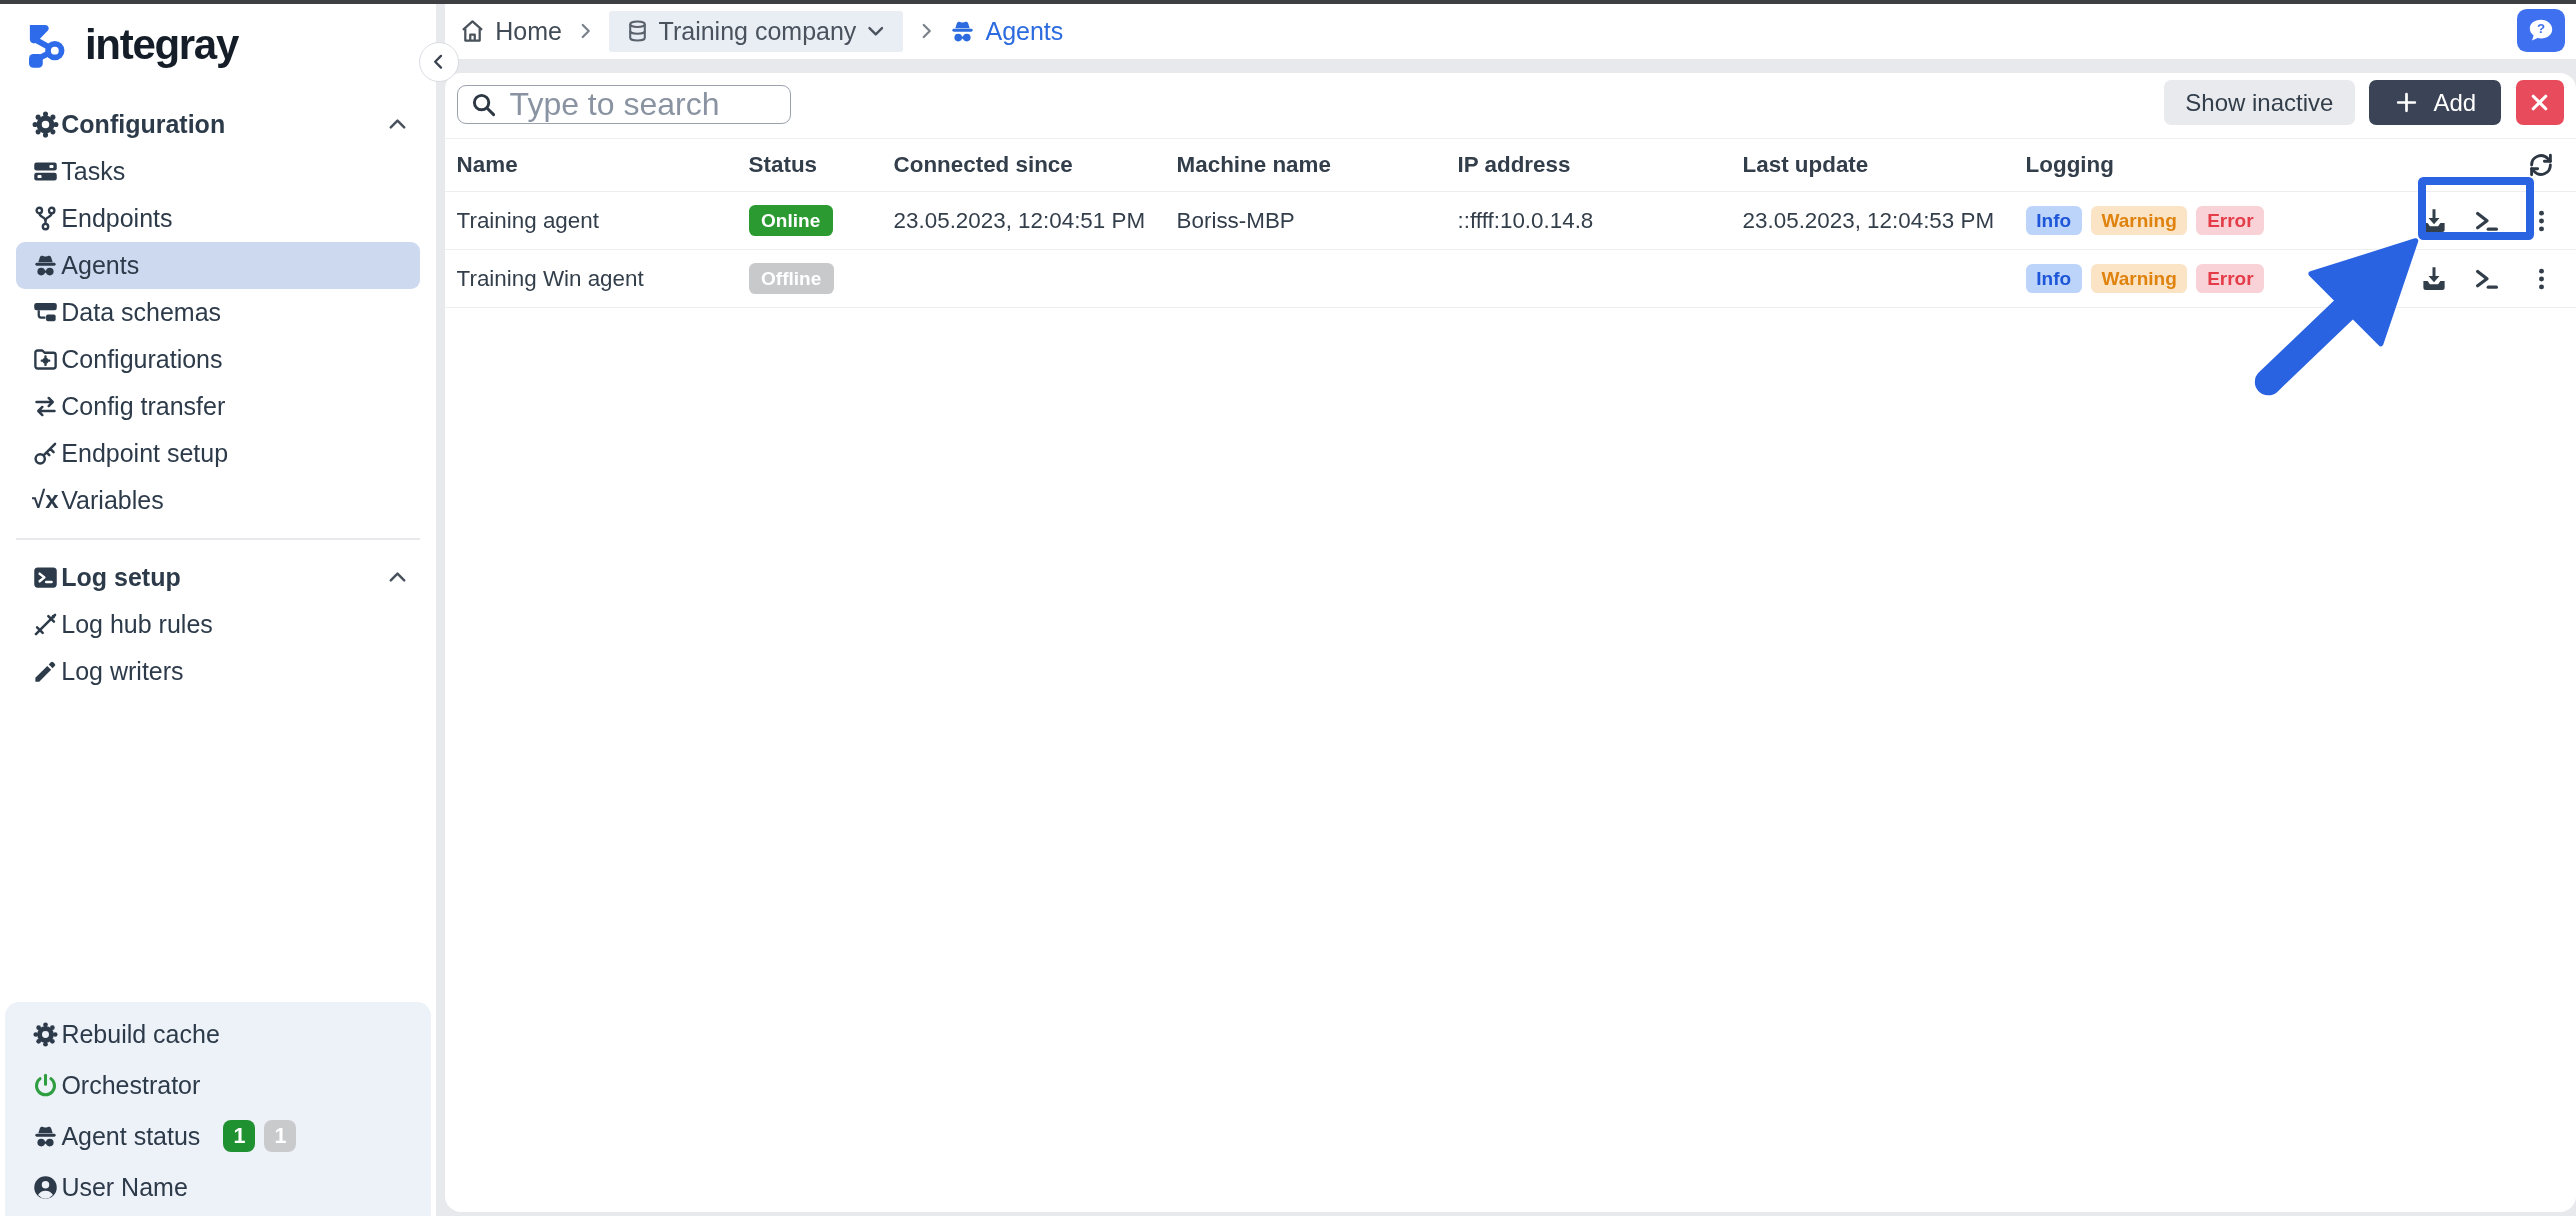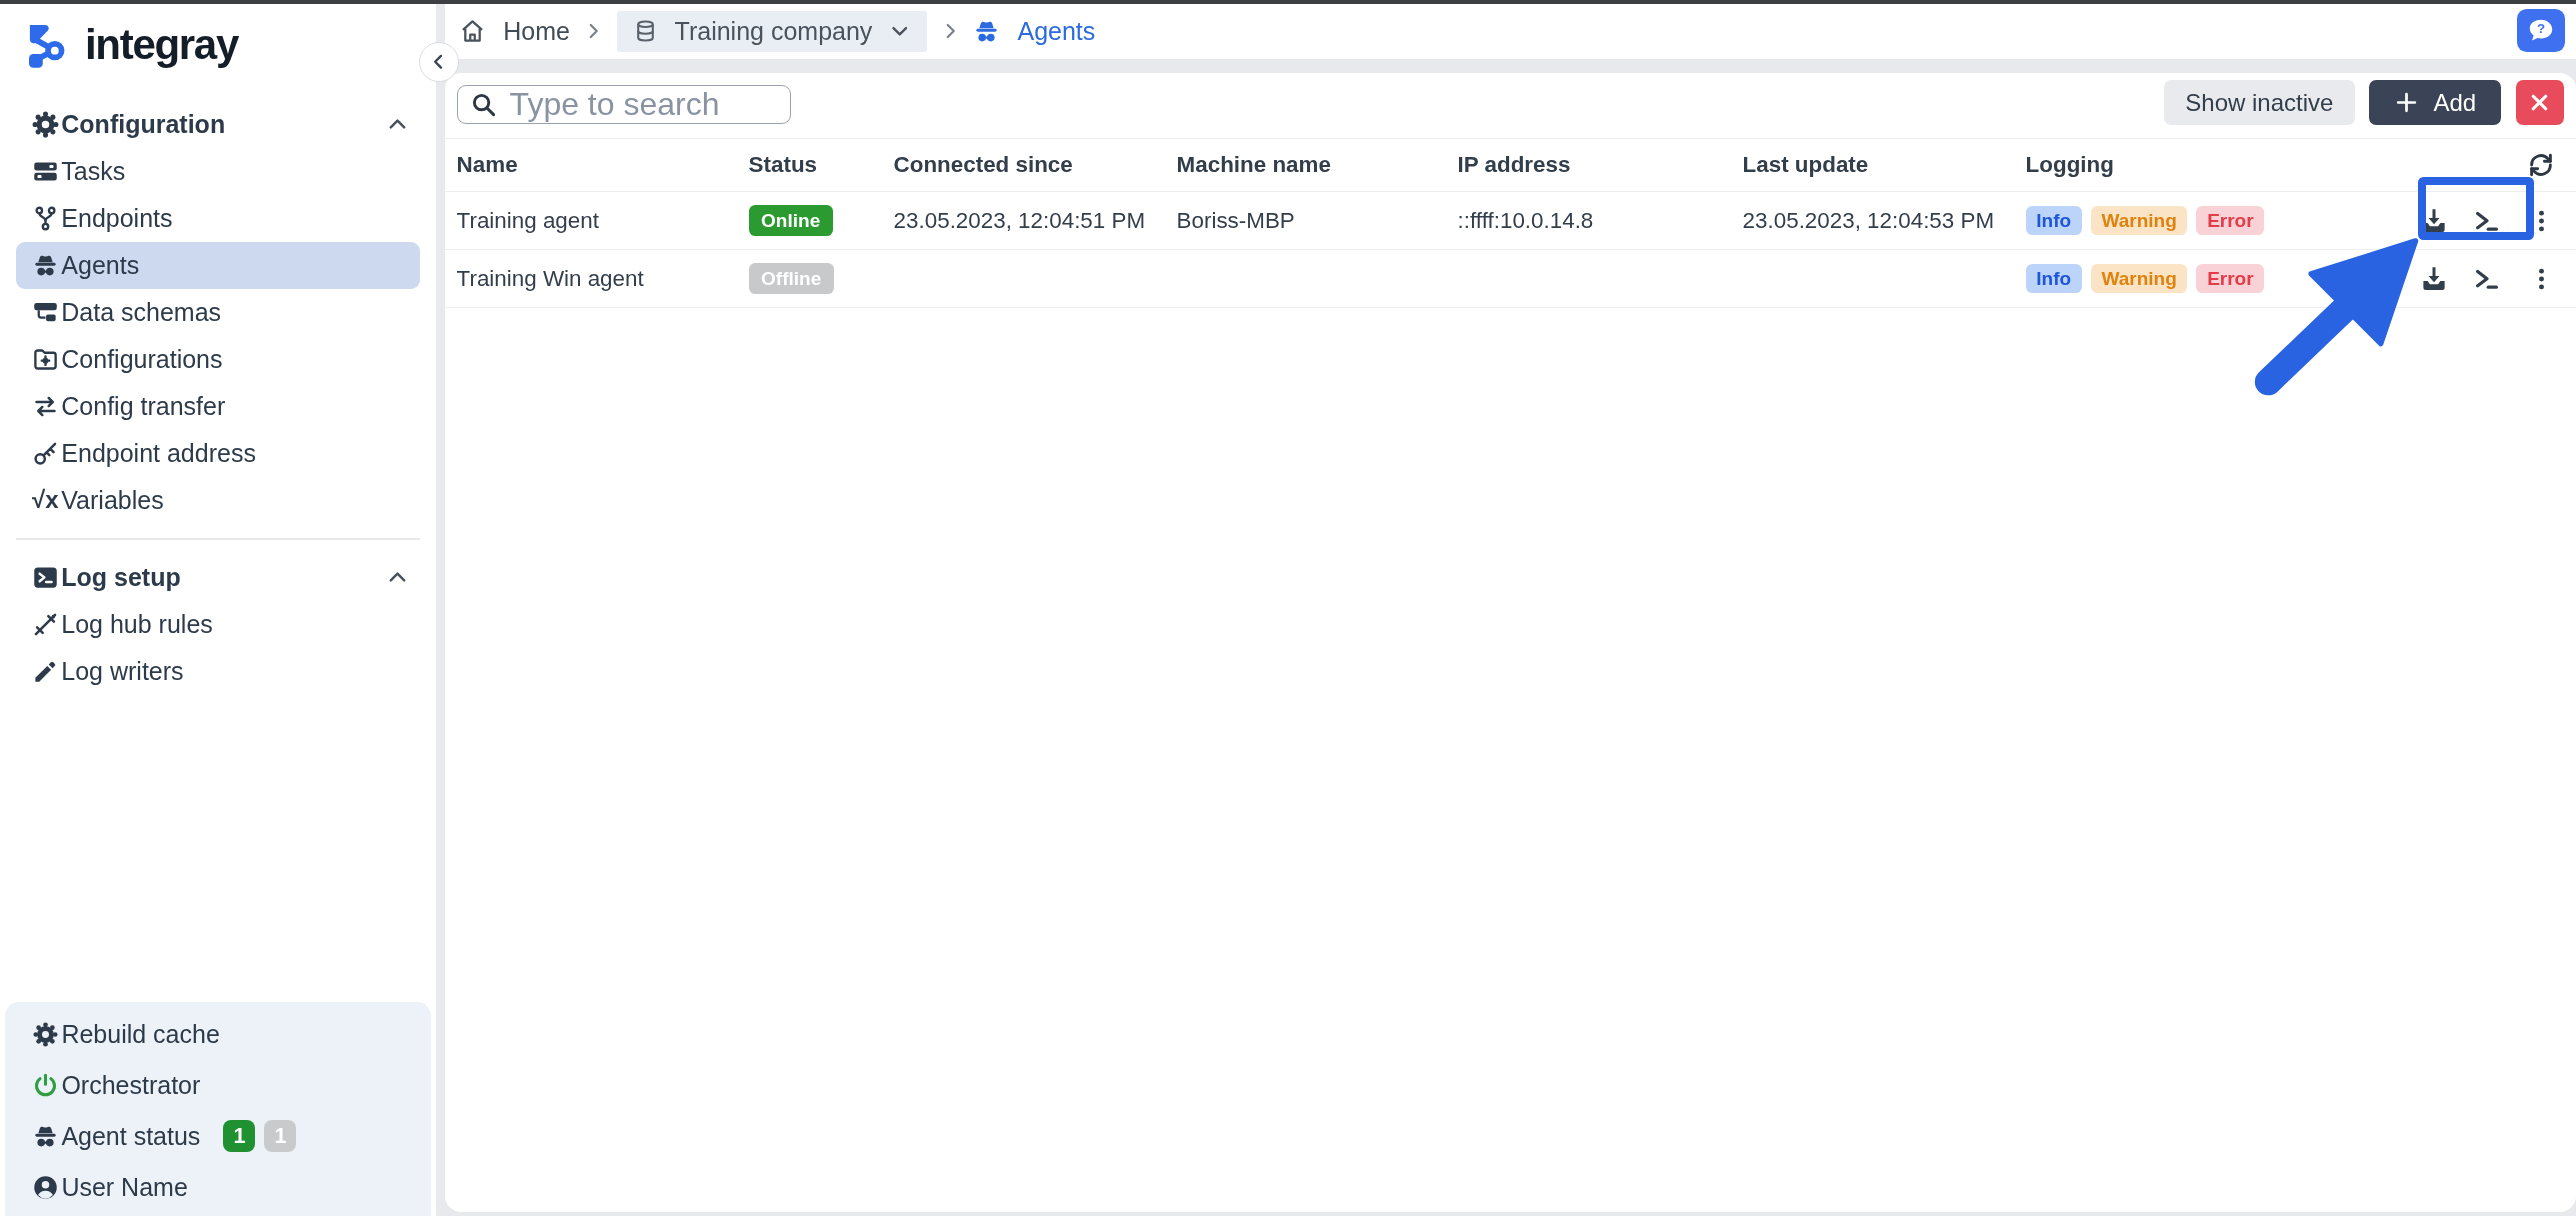--- a/index.html
+++ b/index.html
@@ -45,21 +45,21 @@
   .count-badge { min-width:32px; height:32px; border-radius:8px; color:#fff; font-size:21.5px; font-weight:700;
     display:flex; align-items:center; justify-content:center; padding:0 5.4px; }
   .count-badge.green { background:#1f9130; }
   .count-badge.gray  { background:#c9cacc; }
 
   
   .crumb-bar {
     position:absolute; left:445px; top:3.6px; right:0; height:55px; background:#ffffff;
     display:flex; align-items:center; gap:14.3px; padding-left:14.3px; font-size:25px; color:#414b56; z-index:2;
   }
-  .crumb { display:flex; align-items:center; gap:17px; cursor:pointer;justify-content:flex-end; }
+  .crumb { display:flex; align-items:center; gap:9px; cursor:pointer;justify-content:flex-end; }
   .crumb-pill { background:#e9edf4; border-radius:3px; height:41px; padding:0 16px; color:#49525d; }
   .crumb-sep { color:#7b828b; }
   .crumb-current { color:#2c6bdf; }
   .help-btn {
     position:absolute; top:9px; right:10.7px; width:48px; height:43px; border-radius:9.8px;
     background:#3e70ef; display:flex; align-items:center; justify-content:center; cursor:pointer; z-index:25;
   }
   .collapse-btn {
     position:absolute; left:419px; top:42px; width:40px; height:40px; border-radius:50%;
     background:#fff; border:1.8px solid #d9dce2; display:flex; align-items:center; justify-content:center;
@@ -232,21 +232,21 @@
       <span class="nav-label">Config transfer</span>
     </div>
 
     <div class="nav-item">
       <span class="nav-icon">
         <svg width="27" height="27" viewBox="0 0 24 24" fill="none" stroke="currentColor" stroke-width="2.2" stroke-linecap="round">
           <circle cx="7.3" cy="16.7" r="4.1"></circle>
           <path d="M10.3 13.7 20.5 3.5M16.2 7.8l3 3M13 11l2.4 2.4"></path>
         </svg>
       </span>
-      <span class="nav-label">Endpoint address</span>
+      <span class="nav-label">Endpoint setup</span>
     </div>
 
     <div class="nav-item">
       <span class="nav-icon varx">√x</span>
       <span class="nav-label">Variables</span>
     </div>
 
     <div class="nav-divider"></div>
 
     <div class="nav-item section">

